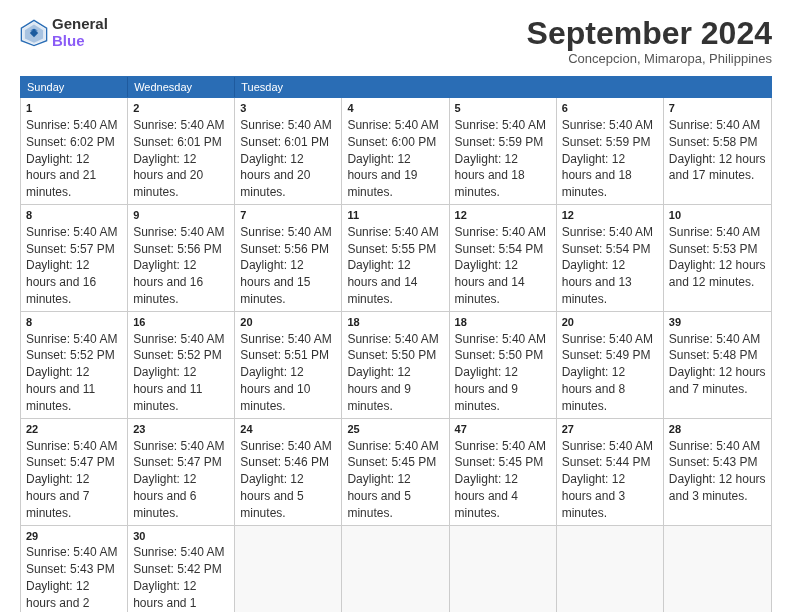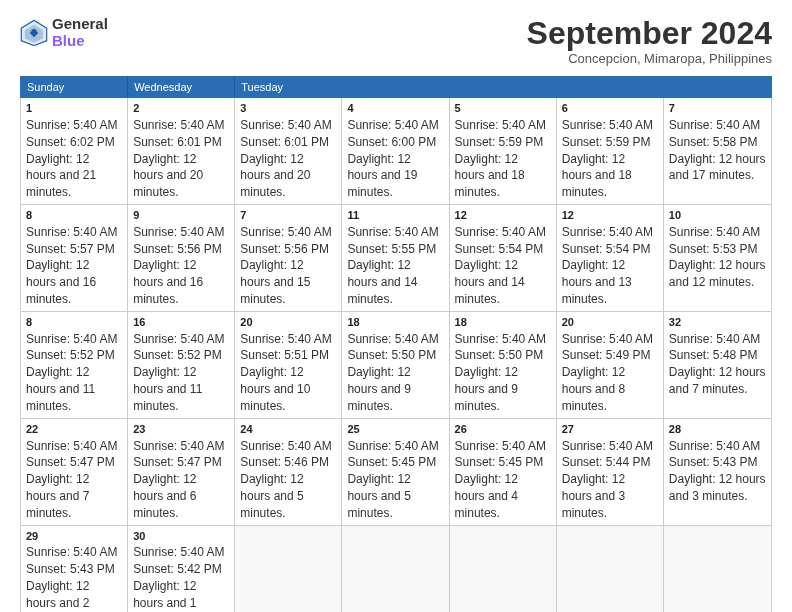--- a/index.html
+++ b/index.html
@@ -233,21 +233,21 @@
         </div>
         <div class="cal-cell">
           <span class="day-num">18</span>
           <div class="cell-detail">Sunrise: 5:40 AM<br>Sunset: 5:50 PM<br>Daylight: 12 hours and 9 minutes.</div>
         </div>
         <div class="cal-cell">
           <span class="day-num">20</span>
           <div class="cell-detail">Sunrise: 5:40 AM<br>Sunset: 5:49 PM<br>Daylight: 12 hours and 8 minutes.</div>
         </div>
         <div class="cal-cell">
-          <span class="day-num">32</span>
+          <span class="day-num">39</span>
           <div class="cell-detail">Sunrise: 5:40 AM<br>Sunset: 5:48 PM<br>Daylight: 12 hours and 7 minutes.</div>
         </div>
       </div>
 
       <div class="cal-row">
         <div class="cal-cell">
           <span class="day-num">22</span>
           <div class="cell-detail">Sunrise: 5:40 AM<br>Sunset: 5:47 PM<br>Daylight: 12 hours and 7 minutes.</div>
         </div>
         <div class="cal-cell">
@@ -256,21 +256,21 @@
         </div>
         <div class="cal-cell">
           <span class="day-num">24</span>
           <div class="cell-detail">Sunrise: 5:40 AM<br>Sunset: 5:46 PM<br>Daylight: 12 hours and 5 minutes.</div>
         </div>
         <div class="cal-cell">
           <span class="day-num">25</span>
           <div class="cell-detail">Sunrise: 5:40 AM<br>Sunset: 5:45 PM<br>Daylight: 12 hours and 5 minutes.</div>
         </div>
         <div class="cal-cell">
-          <span class="day-num">26</span>
+          <span class="day-num">47</span>
           <div class="cell-detail">Sunrise: 5:40 AM<br>Sunset: 5:45 PM<br>Daylight: 12 hours and 4 minutes.</div>
         </div>
         <div class="cal-cell">
           <span class="day-num">27</span>
           <div class="cell-detail">Sunrise: 5:40 AM<br>Sunset: 5:44 PM<br>Daylight: 12 hours and 3 minutes.</div>
         </div>
         <div class="cal-cell">
           <span class="day-num">28</span>
           <div class="cell-detail">Sunrise: 5:40 AM<br>Sunset: 5:43 PM<br>Daylight: 12 hours and 3 minutes.</div>
         </div>

